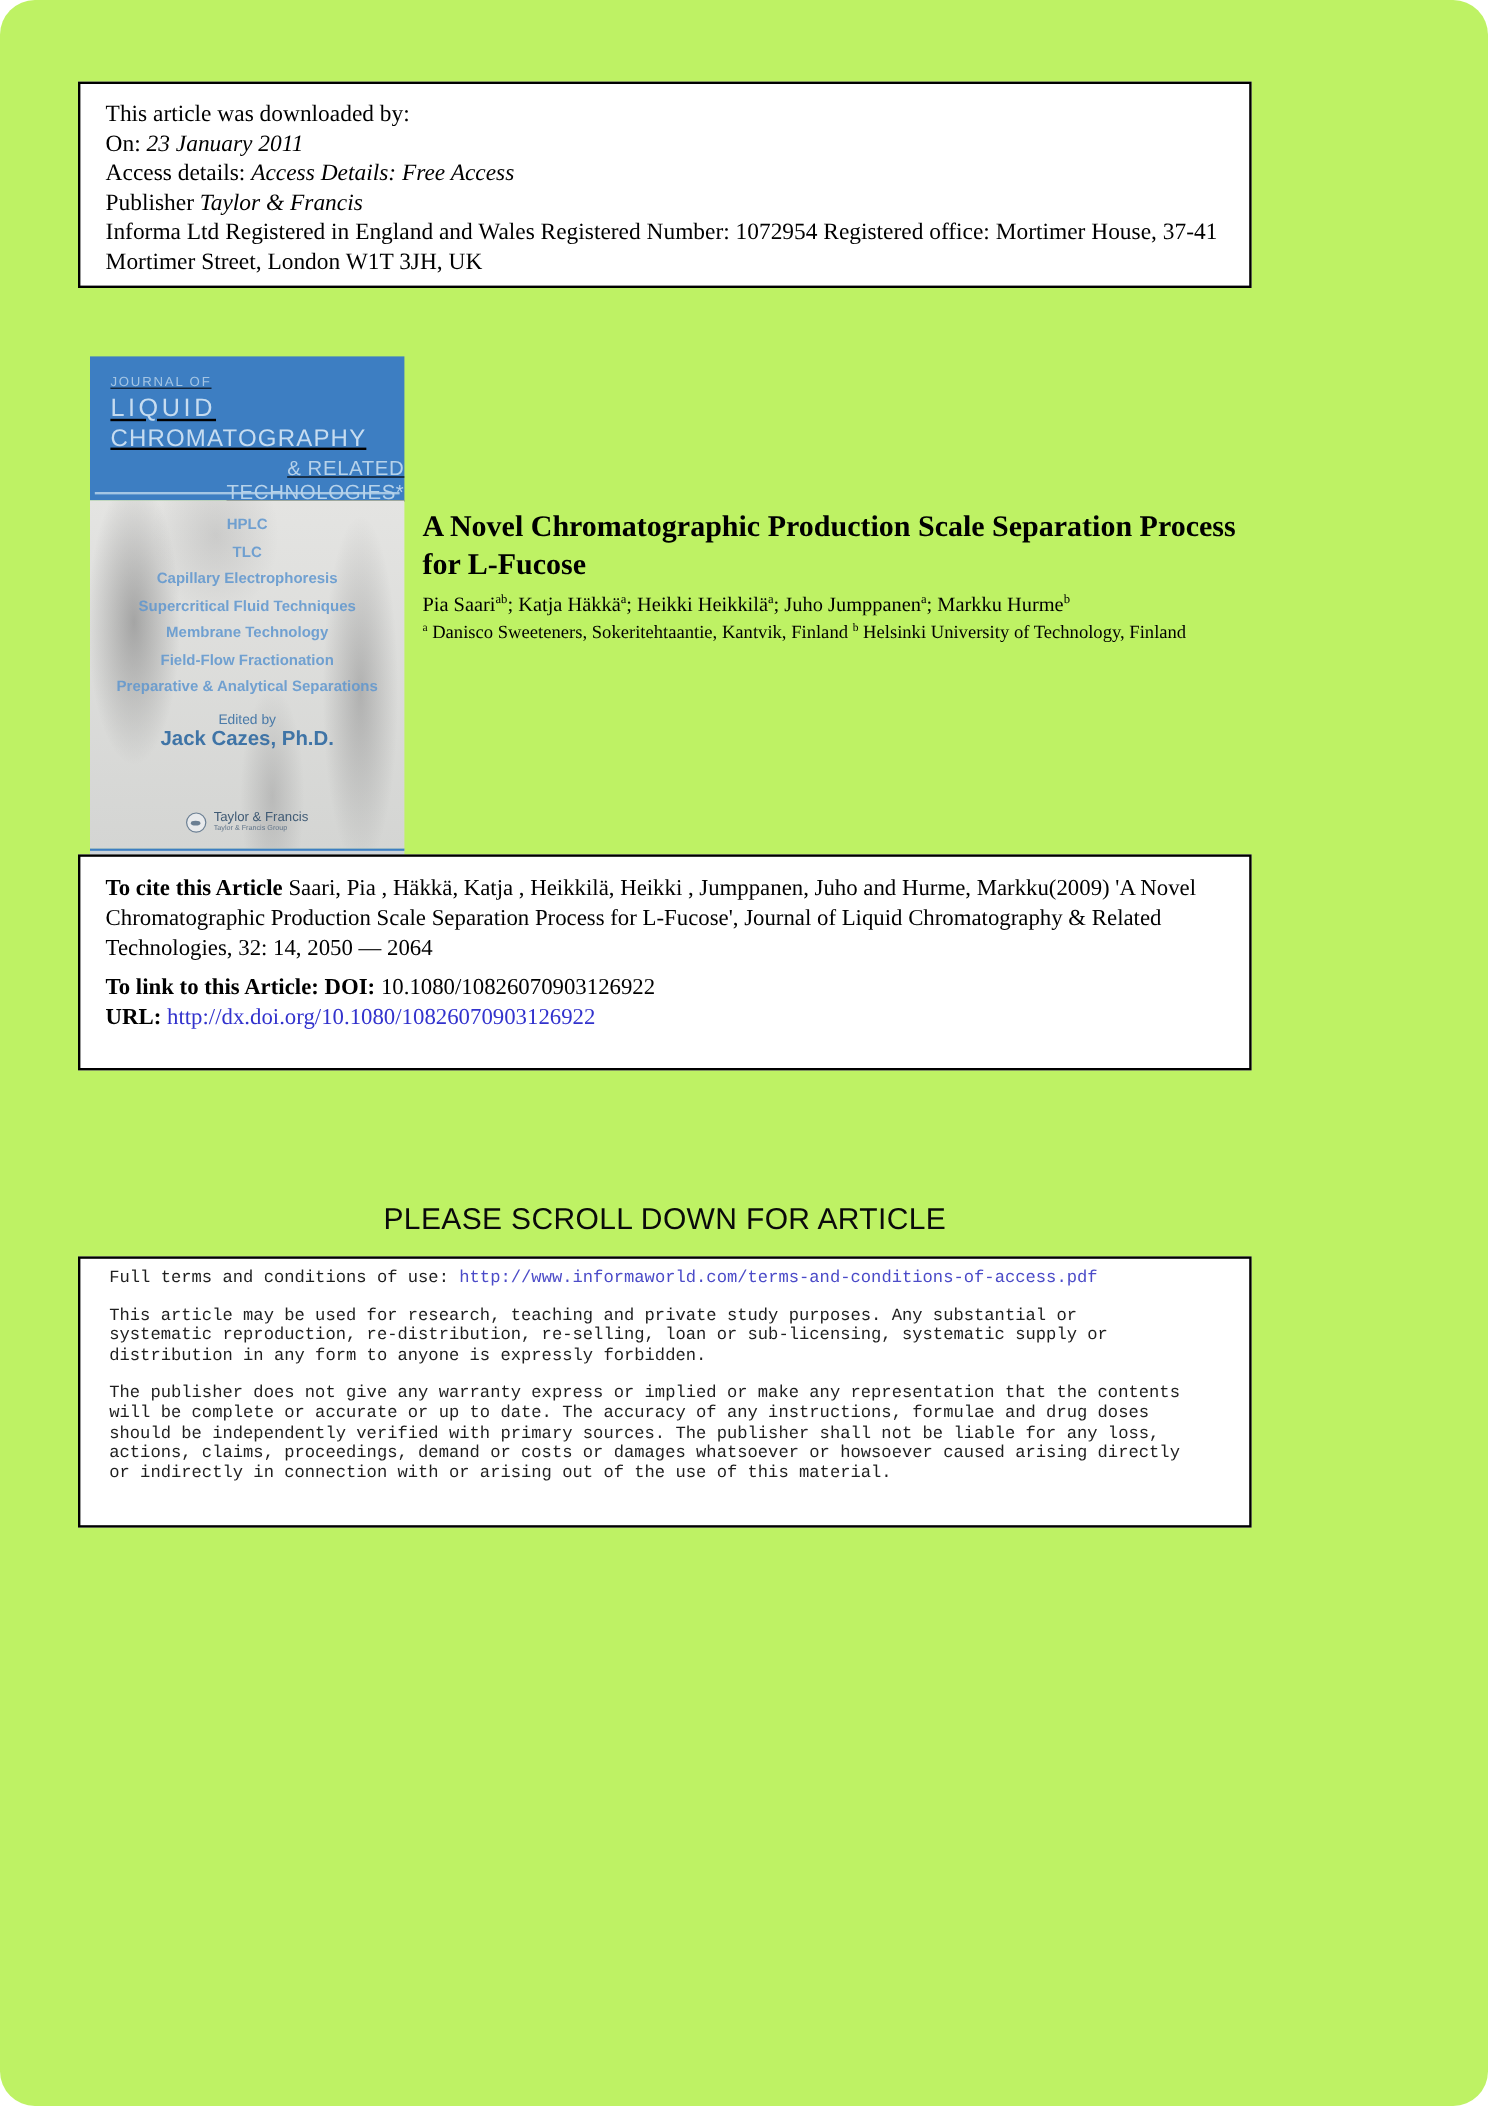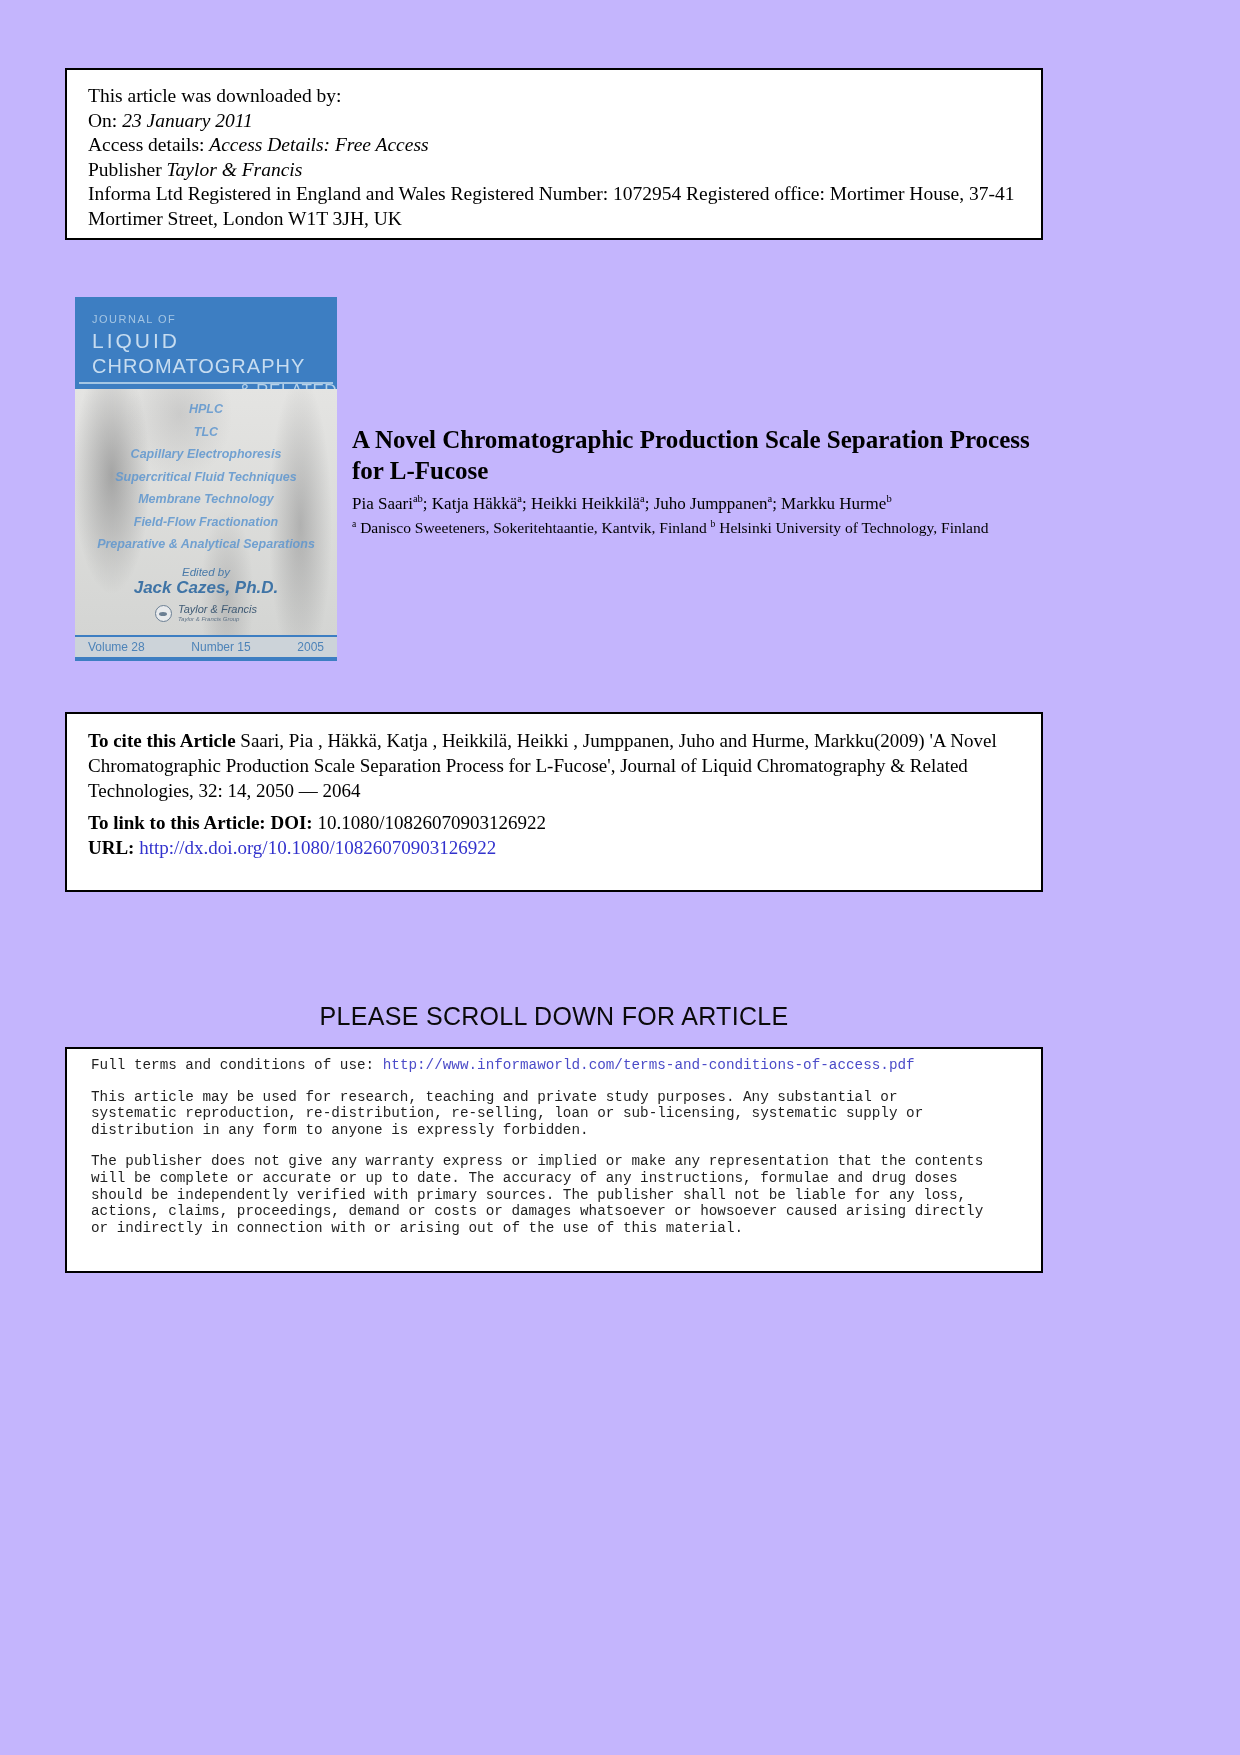--- a/index.html
+++ b/index.html
@@ -1,43 +1,43 @@
 <!DOCTYPE html>
 <html style="--link-blue: #3232cd; --mono-link-blue: #4b4bc8; --cover-blue: #3d7ec2; --cover-light-blue: #b6d2ea; --cover-list-blue: #5e96cf; --strip-bg: #ccd3d9;"><head>
 <meta charset="utf-8">
 <style>
   html,body{margin:0;padding:0;background:#ffffff;}
-  .page{position:relative;width:1240px;height:1755px;background:#c4b5fd;overflow:hidden;
-        font-family:"Liberation Serif", serif;color:#000;}
+  .page{position:relative;width:1240px;height:1755px;background:#bef264;overflow:hidden;
+        font-family:"Liberation Serif", serif;color:#000;border-radius:29px;}
   .box{position:absolute;border:2px solid #000;box-sizing:border-box;background:#fff;}
 
   
   .top-box{left:65px;top:68px;width:978px;height:172px;padding:14px 20px 0 21px;
            font-size:19.5px;line-height:24.6px;}
   .top-box p{margin:0;}
   .it{font-style:italic;}
 
   
   .cover{position:absolute;left:75px;top:297px;width:262px;height:392px;box-sizing:border-box;
          font-family:"Liberation Sans", sans-serif;}
-  .cover-masthead{position:relative;height:92px;background:var(--cover-blue,#3d7ec2);
-                  padding:16px 0 0 17px;box-sizing:border-box;}
+  .cover-masthead{position:relative;height:120px;background:var(--cover-blue,#3d7ec2);
+                  padding:16px 0 0 17px;box-sizing:border-box;text-decoration:underline;}
   .cover-sepline{position:absolute;left:4px;right:4px;bottom:5px;height:2px;
                  background:var(--cover-light-blue,#b6d2ea);opacity:.85;}
   .ms0{font-size:11px;letter-spacing:1.5px;color:var(--cover-light-blue,#b6d2ea);opacity:.85;}
   .ms1{font-size:21px;letter-spacing:3px;color:#c6dcf0;margin-top:4px;}
   .ms2{font-size:20px;letter-spacing:1px;color:#c6dcf0;margin-top:2px;}
   .ms3{font-size:17px;letter-spacing:.5px;color:var(--cover-light-blue,#b6d2ea);margin-top:3px;text-align:right;}
-  .cover-body{position:relative;height:246px;box-sizing:border-box;text-align:center;
+  .cover-body{position:relative;height:290px;box-sizing:border-box;text-align:center;
       background:
         radial-gradient(55px 170px at 14% 35%, rgba(70,70,72,.38), transparent 70%),
         radial-gradient(45px 210px at 86% 55%, rgba(90,90,92,.33), transparent 70%),
         radial-gradient(38px 130px at 58% 85%, rgba(110,110,112,.28), transparent 70%),
         radial-gradient(70px 90px at 40% 10%, rgba(120,120,122,.22), transparent 75%),
-        linear-gradient(#e4e4e2,#d4d5d3); font-style: italic;}
+        linear-gradient(#e4e4e2,#d4d5d3);}
   .topics{padding-top:9px;}
   .topic{font-size:12.5px;line-height:22.5px;font-weight:bold;
          color:var(--cover-list-blue,#5e96cf);opacity:.85;}
   .edited-by{margin-top:10px;font-size:11.5px;color:#4a7aa8;}
   .editor{margin-top:0;font-size:17px;font-weight:bold;color:#3f74a6;}
   .tf-logo{position:absolute;left:0;right:0;bottom:12px;display:flex;align-items:center;
            justify-content:center;gap:6px;}
   .tf-circle{width:17px;height:17px;border-radius:50%;border:1.5px solid #6b7f93;
              box-sizing:border-box;position:relative;background:#e8eaec;}
   .tf-circle::after{content:"";position:absolute;left:3px;top:6px;width:8px;height:4px;

